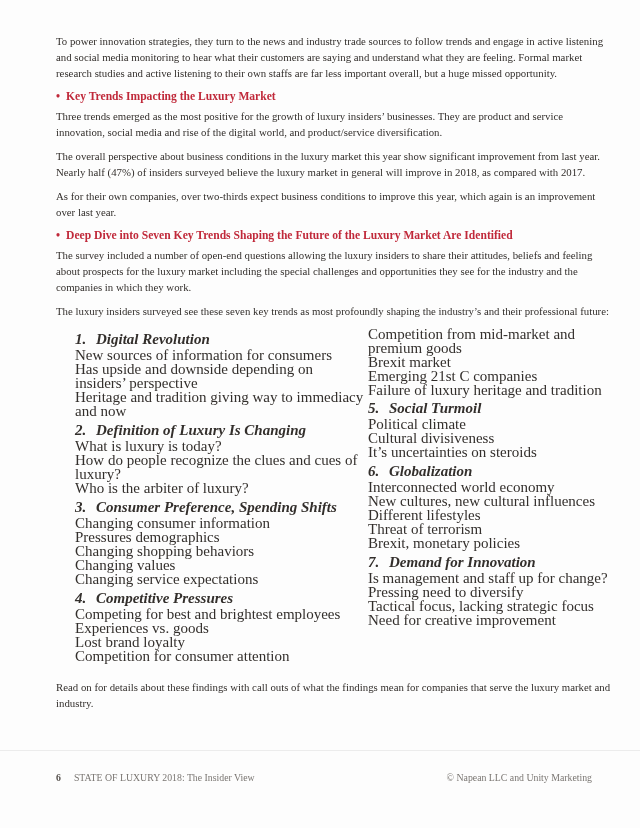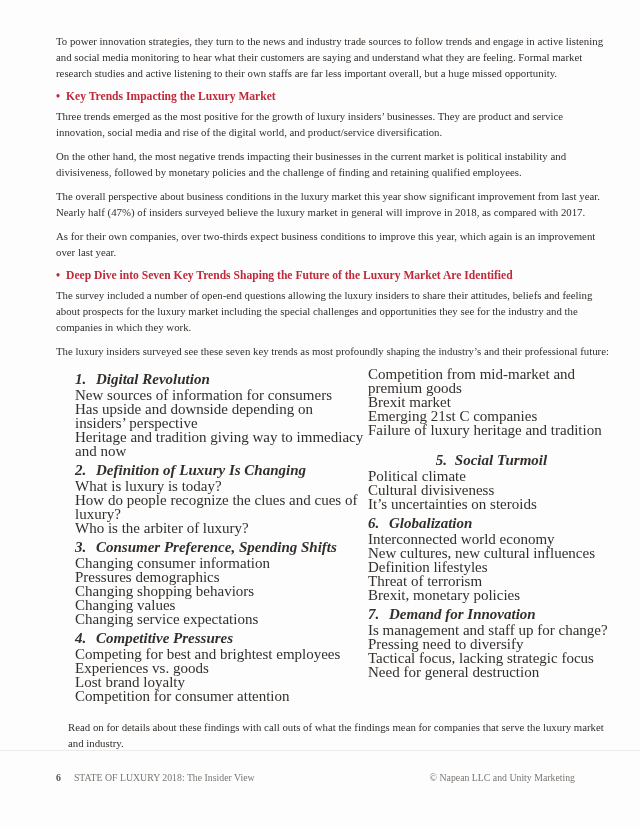--- a/index.html
+++ b/index.html
@@ -37,45 +37,45 @@
   }
   .col-left{width:293px;flex:0 0 293px;}
   .col-right{flex:1 1 auto;}
   .trend-title{
     font-size:15px;
     font-weight:bold;
     line-height:14px;
     margin:5px 0 2px 0;
     font-style:italic;
   }
-  .trend-title.tight{margin-top:16px;text-align:center;}
+  .trend-title.tight{margin-top:4px;}
   .trend-title .num{
     display:inline-block;
     min-width:15px;
     margin-right:6px;
   }
   .trend-line{
     font-size:15px;
     line-height:14px;
     white-space:pre-line;
   }
   p.closing{
     font-size:10.8px;
     line-height:16px;
-    margin:16px 0 0 12px;
+    margin:16px 0 0 0;
   }
   .footer-rule{
     position:absolute;
     left:0;right:0;top:750px;
     height:1px;
     background:#ececec;
   }
   .footer{
     position:absolute;
-    left:56px;right:65px;top:772px;
+    left:56px;right:48px;top:772px;
     display:flex;
     justify-content:space-between;
     align-items:baseline;
     font-size:9.8px;
     color:#7a7672;
   }
   .footer .pagenum{
     color:#55504c;
     font-weight:bold;
     margin-right:13px;
@@ -84,21 +84,20 @@
 </head>
 <body>
 
 <div class="page">
   <div class="content">
 
     <p class="body">To power innovation strategies, they turn to the news and industry trade sources to follow trends and engage in active listening and social media monitoring to hear what their customers are saying and understand what they are feeling. Formal market research studies and active listening to their own staffs are far less important overall, but a huge missed opportunity.</p>
 
     <h2 class="red"><span class="bullet">•</span><span>Key Trends Impacting the Luxury Market</span></h2>
     <p class="body">Three trends emerged as the most positive for the growth of luxury insiders’ businesses. They are product and service innovation, social media and rise of the digital world, and product/service diversification.</p>
-    <p class="body">On the other hand, the most negative trends impacting their businesses in the current market is political instability and divisiveness, followed by monetary policies and the challenge of finding and retaining qualified employees.</p>
 
     <p class="body">The overall perspective about business conditions in the luxury market this year show significant improvement from last year. Nearly half (47%) of insiders surveyed believe the luxury market in general will improve in 2018, as compared with 2017.</p>
     <p class="body">As for their own companies, over two-thirds expect business conditions to improve this year, which again is an improvement over last year.</p>
 
     <h2 class="red"><span class="bullet">•</span><span>Deep Dive into Seven Key Trends Shaping the Future of the Luxury Market Are Identified</span></h2>
     <p class="body">The survey included a number of open-end questions allowing the luxury insiders to share their attitudes, beliefs and feeling about prospects for the luxury market including the special challenges and opportunities they see for the industry and the companies in which they work.</p>
     <p class="body">The luxury insiders surveyed see these seven key trends as most profoundly shaping the industry’s and their professional future:</p>
 
     <div class="trend-list">
       <div class="col-left">
@@ -129,28 +128,28 @@
           <div class="trend-line">Brexit market</div>
           <div class="trend-line">Emerging 21st C companies</div>
           <div class="trend-line">Failure of luxury heritage and tradition</div>
           <div class="trend-title tight"><span class="num">5.</span><span>Social Turmoil</span></div>
           <div class="trend-line">Political climate</div>
           <div class="trend-line">Cultural divisiveness</div>
           <div class="trend-line">It’s uncertainties on steroids</div>
           <div class="trend-title"><span class="num">6.</span><span>Globalization</span></div>
           <div class="trend-line">Interconnected world economy</div>
           <div class="trend-line">New cultures, new cultural influences</div>
-          <div class="trend-line">Definition lifestyles</div>
+          <div class="trend-line">Different lifestyles</div>
           <div class="trend-line">Threat of terrorism</div>
           <div class="trend-line">Brexit, monetary policies</div>
           <div class="trend-title"><span class="num">7.</span><span>Demand for Innovation</span></div>
           <div class="trend-line">Is management and staff up for change?</div>
           <div class="trend-line">Pressing need to diversify</div>
           <div class="trend-line">Tactical focus, lacking strategic focus</div>
-          <div class="trend-line">Need for general destruction</div>
+          <div class="trend-line">Need for creative improvement</div>
         </div>
     </div>
 
     <p class="closing">Read on for details about these findings with call outs of what the findings mean for companies that serve the luxury market and industry.</p>
   </div>
 
   <div class="footer-rule"></div>
   <div class="footer">
     <div class="f-left">
       <span class="pagenum">6</span><span class="ftitle">STATE OF LUXURY 2018: The Insider View</span>

